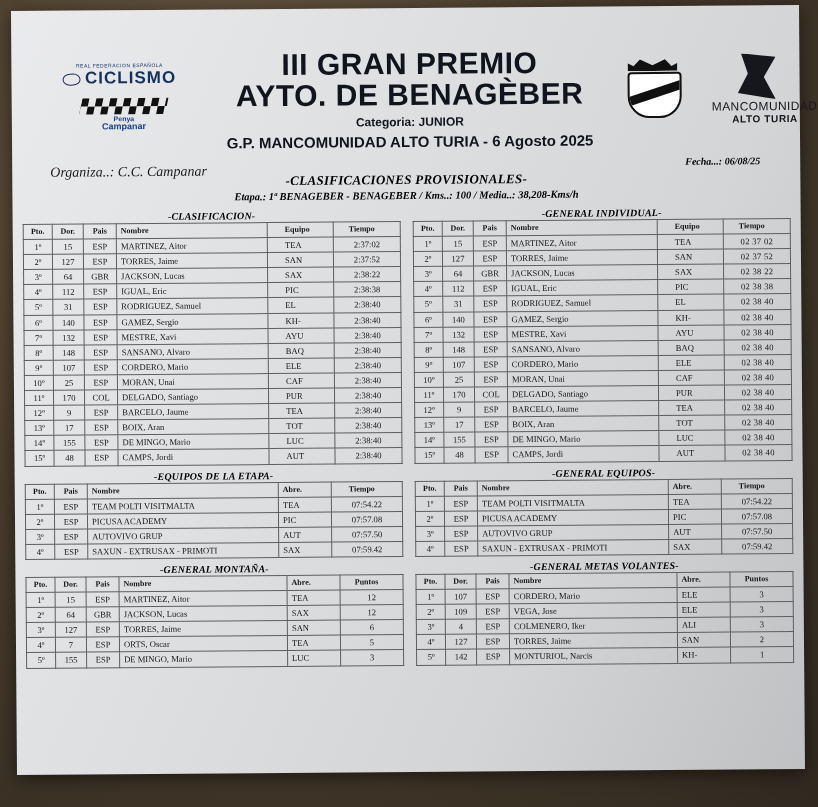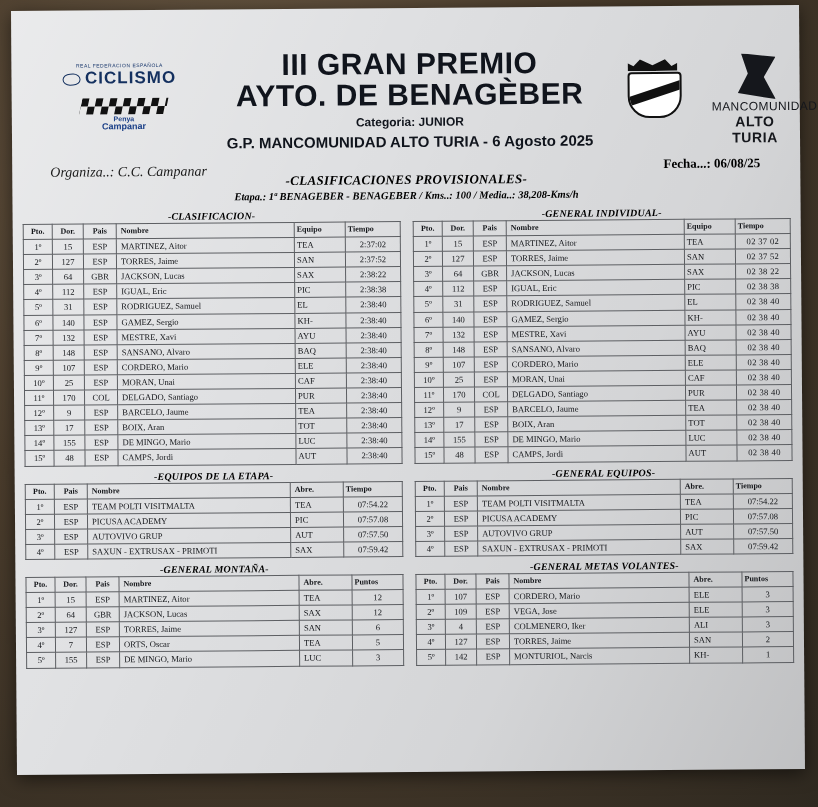--- a/index.html
+++ b/index.html
@@ -59,47 +59,47 @@
     position:absolute;left:6px;top:14px;width:50px;height:42px;background:#fff;border:2px solid #111;
     border-radius:4px 4px 22px 22px;overflow:hidden;
   }
   .shield .band{position:absolute;left:-8px;top:14px;width:70px;height:9px;background:#111;transform:rotate(-18deg);}
   .logo-turia{position:absolute;left:690px;top:44px;width:86px;text-align:center;}
   .logo-turia .blob{
     width:42px;height:46px;margin:0 auto;background:#15171c;
     clip-path:polygon(18% 0,100% 8%,72% 52%,100% 100%,10% 86%,34% 44%);
   }
   .logo-turia .tt1{font-size:12px;color:#15171c;font-family:Liberation Sans, sans-serif;letter-spacing:.4px;}
-  .logo-turia .tt2{font-size:14px;font-weight:bold;color:#15171c;font-family:"Liberation Sans",sans-serif;letter-spacing:.6px;}
+  .logo-turia .tt2{font-size:10px;font-weight:bold;color:#15171c;font-family:"Liberation Sans",sans-serif;letter-spacing:.6px;text-align:right;}
   .organiza{position:absolute;left:28px;top:150px;font-size:14px;font-style:italic;color:#1b1b1b;}
-  .fecha{position:absolute;right:30px;top:146px;font-size:13px;font-weight:bold;}
+  .fecha{position:absolute;right:30px;top:146px;font-size:10px;font-weight:bold;font-style:italic;}
   .clasprov{position:absolute;left:0;right:0;top:160px;text-align:center;font-size:13px;font-weight:bold;font-style:italic;letter-spacing:.3px;}
   .etapa{position:absolute;left:0;right:0;top:178px;text-align:center;font-size:10.5px;font-weight:bold;font-style:italic;}
 
   
   .cols{position:absolute;left:10px;top:196px;width:768px;display:flex;gap:12px;}
   .col{width:378px;}
   .sect-title{
     text-align:center;font-size:10px;font-weight:bold;font-style:italic;
     letter-spacing:.2px;margin:5px 0 1px 0;
   }
   table{border-collapse:collapse;width:100%;table-layout:fixed;font-size:8.6px;}
   th,td{border:.7px solid #5d5f63;padding:0 2px;height:14.1px;line-height:14.1px;
         overflow:hidden;white-space:nowrap;color:#14161a;}
   th{font-weight:bold;font-size:8px;}
   .c-pto{width:24px;text-align:center;}
   .c-dor{width:26px;text-align:center;}
   .c-pais{width:28px;text-align:center;}
   .c-nom{text-align:left;padding-left:4px;}
-  .c-eq{width:46px;text-align:left;padding-left:2px;}
+  .c-eq{width:46px;text-align:left;padding-left:17px;}
   .c-tie{width:52px;text-align:center;}
   .c-abr{width:46px;text-align:left;padding-left:4px;}
   .c-pun{width:48px;text-align:center;margin-left:20px;}
   .c-tie2{width:56px;text-align:center;}
-  .th-r{text-align:left;padding-right:0;}
+  .th-r{text-align:center;padding-right:12px;}
   .gen-time{letter-spacing:.3px;}
 </style>
 </head>
 <body>
 
 <div class="photo">
   <div class="sheet">
     <div class="inner">
 
       <div class="hdr">

